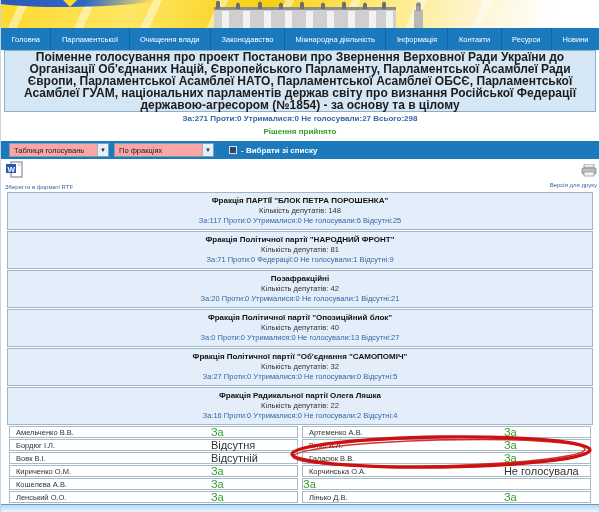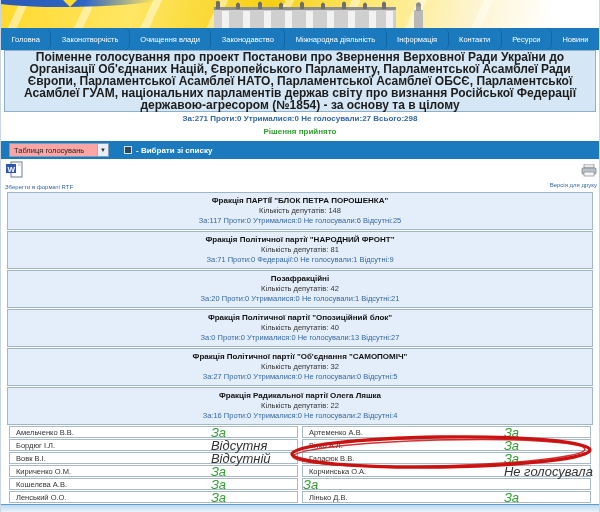--- a/index.html
+++ b/index.html
@@ -15,21 +15,21 @@
     background: linear-gradient(95deg, #2a57b4 0%, #2f66c4 55%, rgba(47,102,196,0) 95%);
     border-radius: 0 0 60% 40%; }
   .trident { position: absolute; left: 62px; top: 0px; width: 0; height: 0;
     border-left: 7px solid transparent; border-right: 7px solid transparent; border-top: 7px solid #ffd92e; }
   .building { position: absolute; left: 213px; top: 1px; }
   .tower { position: absolute; left: 406px; top: 2px; }
 
   
   .nav { height: 22px; background: #1a7abd; display: flex; align-items: stretch; }
   .nav-item { color: #fff; font-size: 7.5px; display: flex; align-items: center; padding: 0 8px;
-    border-right: 1px solid #1066a3; flex: 1 1 auto; justify-content: center; white-space: nowrap; cursor: pointer; border-radius: 6px; }
+    border-right: 1px solid #1066a3; flex: 1 1 auto; justify-content: center; white-space: nowrap; cursor: pointer; }
   .nav-item:last-child { border-right: none; }
 
   
   .title-box { margin: 0 3px 0; background: #d5e6f4; border: 1px solid #8fb0c8;
     padding: 0 14px; text-align: center; font-size: 12px; font-weight: bold; color: #1c1c1c; line-height: 12px; }
   .meta { text-align: center; font-size: 8px; font-weight: bold; line-height: 10px; margin-top: 2px; }
   .meta.blue { color: #3367a6; }
   .meta.green { color: #2f9e2f; margin-top: 3px; }
 
   
@@ -55,21 +55,21 @@
   .faction { background: #e4eefa; border: 1px solid #9fb6c6; margin-bottom: 1px; text-align: center; padding: 2px 0 3px; }
   .f-name { font-size: 8px; font-weight: bold; color: #111; line-height: 11px; }
   .f-count { font-size: 7.5px; color: #333; line-height: 10px; }
   .f-stats { font-size: 7.5px; color: #3367a6; line-height: 10px; }
 
   
   .dep-wrap { display: flex; gap: 4px; margin: 1px 8px 0; }
   .dep-col { flex: 1; }
   .dep-row { display: flex; align-items: center; border: 1px solid #a9bac7; background: #fff; height: 12px; margin-bottom: 1px; }
   .dep-name { flex: 0 0 70%; padding-left: 6px; font-size: 7.5px; color: #333; white-space: nowrap; overflow: hidden; }
-  .vote { font-size: 13px; color: #333; white-space: nowrap; font-style: italic; }
+  .vote { font-size: 11px; color: #333; white-space: nowrap; }
   .vote.green { color: #2f9e2f; }
 
   .ellipse-overlay { position: absolute; left: 286px; top: 432px; pointer-events: none; }
   .bottom-bar { position: absolute; left: 0; bottom: 0; width: 100%; height: 8px;
     border-top: 1px solid #5a9bd0; background: linear-gradient(#bcd8ee, #e9f4fc); }
 </style>
 </head>
 <body>
 
 <div class="page">
@@ -115,37 +115,41 @@
     </svg>
     <svg class="tower" width="22" height="26">
       <rect x="7" y="8" width="9" height="18" fill="#b9b9b9"></rect>
       <rect x="9" y="2" width="5" height="7" fill="#9d9d9d"></rect>
       <circle cx="11.5" cy="2.5" r="2.3" fill="#8a8a8a"></circle>
     </svg>
   </div>
 
   <div class="nav">
     <div class="nav-item">Головна</div>
-    <div class="nav-item">Законотворчість</div>
+    <div class="nav-item">Парламентської</div>
     <div class="nav-item">Очищення влади</div>
     <div class="nav-item">Законодавство</div>
     <div class="nav-item">Міжнародна діяльність</div>
     <div class="nav-item">Інформація</div>
     <div class="nav-item">Контакти</div>
     <div class="nav-item">Ресурси</div>
     <div class="nav-item">Новини</div>
   </div>
 
   <div class="title-box">Поіменне голосування про проект Постанови про Звернення Верховної Ради України до Організації Об'єднаних Націй, Європейського Парламенту, Парламентської Асамблеї Ради Європи, Парламентської Асамблеї НАТО, Парламентської Асамблеї ОБСЄ, Парламентської Асамблеї ГУАМ, національних парламентів держав світу про визнання Російської Федерації державою-агресором (№1854) - за основу та в цілому</div>
   <div class="meta blue">За:271 Проти:0 Утрималися:0 Не голосували:27 Всього:298</div>
   <div class="meta green">Рішення прийнято</div>
 
   <div class="toolbar">
     <div class="select sel1">
       <span class="sel-label">Таблиця голосувань</span>
+      <span class="arrow">▼</span>
+    </div>
+    <div class="select sel2">
+      <span class="sel-label">По фракціях</span>
       <span class="arrow">▼</span>
     </div>
     <div class="chk"></div>
     <span class="chk-label">- Вибрати зі списку</span>
   </div>
 
   <div class="icons-row">
     <div class="save-rtf">
       <svg width="18" height="18">
         <rect x="6" y="1" width="11" height="15" fill="#fff" stroke="#6b7b8c"></rect>

